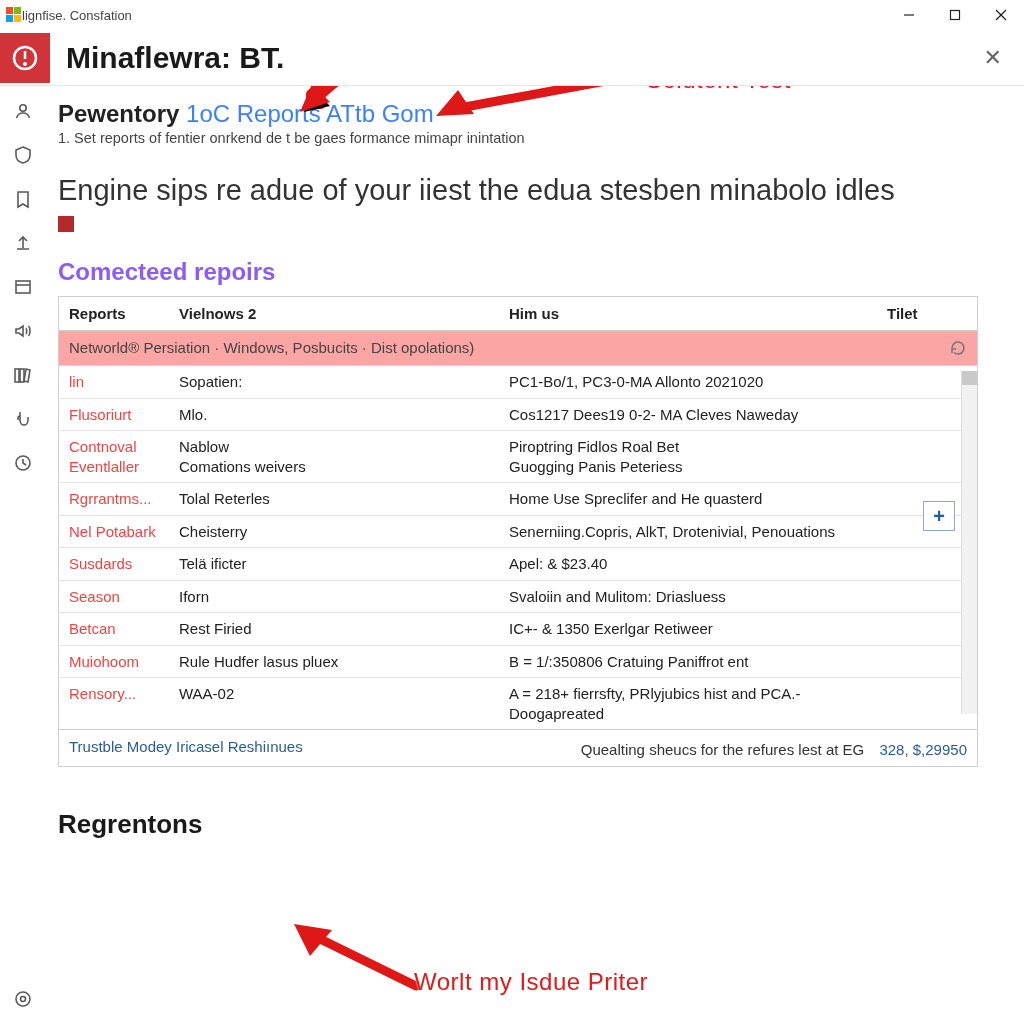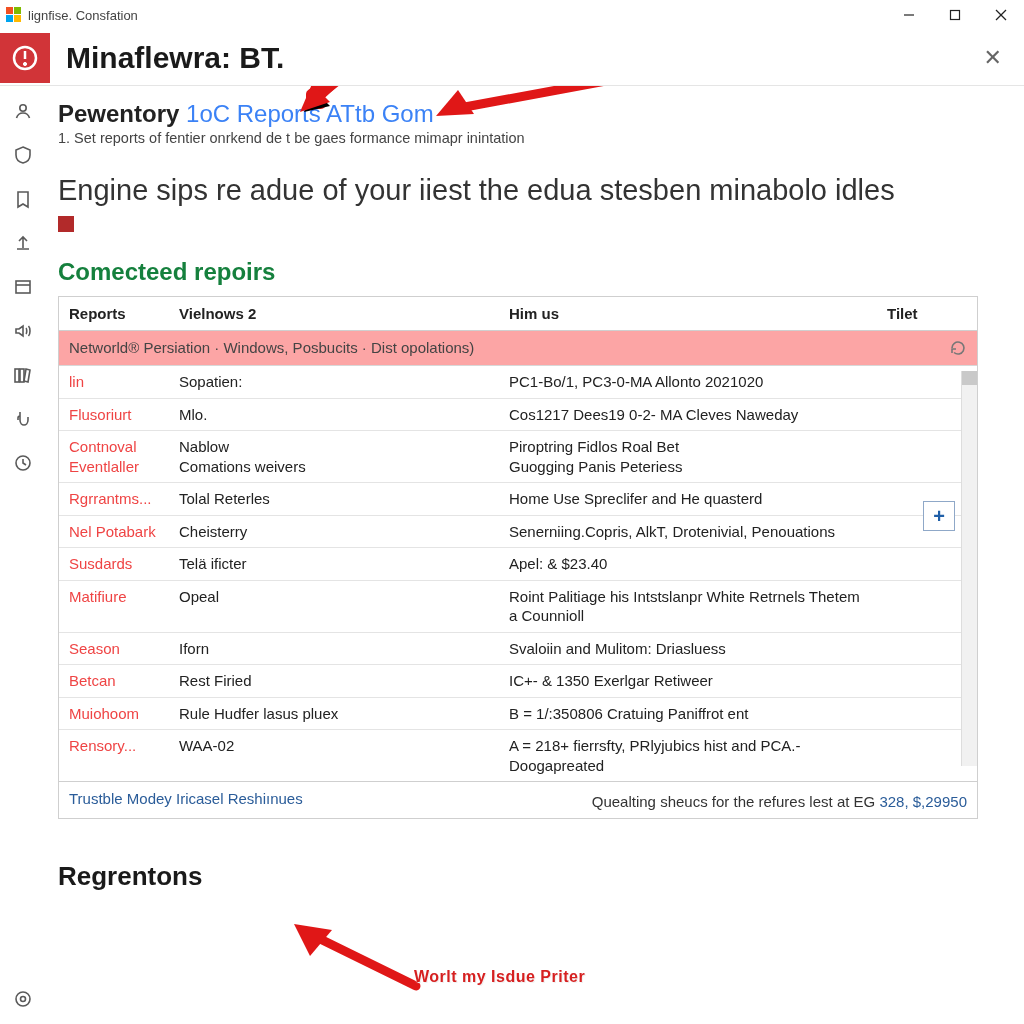--- a/index.html
+++ b/index.html
@@ -1,19 +1,19 @@
 <!DOCTYPE html>
 <html><head>
 <meta charset="utf-8">
 <style>
   * { box-sizing: border-box; margin: 0; padding: 0; }
   html, body { width: 1024px; height: 1024px; font-family: "Segoe UI", Arial, sans-serif; background: #fff; color: #222; overflow: hidden; }
   
   .titlebar { height: 30px; display: flex; align-items: center; justify-content: space-between; padding: 0 0 0 6px; }
-  .titlebar-left { display: flex; align-items: center; gap: 6px; }
+  .titlebar-left { display: flex; align-items: center; }
   .ms-logo { width: 16px; height: 16px; display: grid; grid-template-columns: 7px 7px; grid-template-rows: 7px 7px; gap: 1px; }
   .ms-logo span:nth-child(1){background:#f25022;} .ms-logo span:nth-child(2){background:#7fba00;}
   .ms-logo span:nth-child(3){background:#00a4ef;} .ms-logo span:nth-child(4){background:#ffb900;}
   .titlebar-title { font-size: 13px; color: #444; }
   .win-controls { display: flex; }
   .win-btn { width: 46px; height: 30px; display: flex; align-items: center; justify-content: center; }
   .win-btn svg { stroke: #222; }
   
   .banner { display: flex; align-items: center; height: 56px; border-bottom: 1px solid #e5e5e5; padding: 0 14px 0 0; }
   .banner-icon { width: 50px; height: 50px; background: #d13438; display: flex; align-items: center; justify-content: center; margin-right: 16px; }
@@ -31,46 +31,46 @@
   .crumbs .strong { font-weight: 700; color: #222; }
   .crumbs .link { color: #3b82f6; }
   .crumbs-sub { font-size: 14.5px; color: #444; margin-top: 2px; }
   
   .engine { font-size: 29px; color: #333; line-height: 1.25; margin-top: 26px; font-weight: 400; }
   .engine-note { display: flex; align-items: flex-start; gap: 8px; margin-top: 6px; }
   .engine-note .flag { width: 16px; height: 16px; background: #b22a2a; position: relative; top: 2px; flex-shrink:0; }
   .engine-note .flag::after { content:""; position:absolute; inset:3px; border:2px solid #fff; border-top:none; border-right:none; transform:rotate(-45deg) translate(1px,0); width:6px; height:3px; display:none; }
   .engine-note span { font-size: 15px; color: #555; }
   
-  .sect { font-size: 24px; font-weight: 700; margin-top: 28px; color: #15803d; }
+  .sect { font-size: 24px; font-weight: 700; margin-top: 28px; color: #8b5cf6; }
   
   .tablewrap { border: 1px solid #cfcfcf; margin-top: 10px; width: 920px; position: relative; }
   table { width: 100%; border-collapse: collapse; font-size: 15px; }
   thead th { text-align: left; font-weight: 700; padding: 8px 10px; background: #fff; border-bottom: 1px solid #cfcfcf; }
   .col-reports { width: 110px; }
   .col-viel { width: 330px; }
   .col-him { }
   .col-tilet { width: 100px; }
   .filterbar td { background: #fca5a5; padding: 8px 10px; color: #444; border-bottom: 1px solid #d8d8d8; }
   .filterbar .refresh { float: right; width: 18px; height: 18px; }
   tbody tr { border-top: 1px solid #e4e4e4; }
   tbody td { padding: 6px 10px; vertical-align: top; line-height: 1.3; }
   tbody td.c0 { color: #ef4444; }
   tbody td.c3 { }
   .scrolltrack { position: absolute; right: 0; top: 74px; bottom: 52px; width: 16px; background: #f1f1f1; border-left: 1px solid #ddd; }
   .scrolltrack .thumbtop { position:absolute; top:0; width:100%; height:14px; background:#c9c9c9; }
   .plusbtn { position: absolute; right: 22px; top: 204px; width: 32px; height: 30px; border: 1px solid #8fa8c8; background: #fff; display:flex; align-items:center; justify-content:center; color:#1f5fa8; font-size:20px; font-weight:700; }
   .tfoot { border-top: 1px solid #cfcfcf; padding: 6px 10px 8px; display:flex; justify-content:space-between; font-size:15px; }
   .tfoot .left a { display:block; color:#2a5c99; text-decoration:none; line-height:1.45; }
   .tfoot .right { align-self:flex-end; color:#333; }
-  .tfoot .right .numlink { color:#2a5c99; }
+  .tfoot .right .numlink { color:#2a5c99;margin-left:11px; }
   .sect2 { font-size: 26px; font-weight: 700; margin-top: 42px; color: #1a1a1a; }
   
   .anno { position: absolute; pointer-events: none; }
-  .anno-label { font-weight: 700; color: #d62020; font-size: 16px; text-shadow: 0 0 2px #fff, 1px 1px 0 #eee; letter-spacing:0.5px; }
+  .anno-label { font-weight: 400; color: #d62020; font-size: 24px; text-shadow: 0 0 2px #fff, 1px 1px 0 #eee; letter-spacing:0.5px; }
 </style>
 </head>
 <body>
 
 <div class="titlebar">
   <div class="titlebar-left">
     <div class="ms-logo">
         <span></span>
         <span></span>
         <span></span>
@@ -244,26 +244,20 @@
               <td class="c2">Senerniing.Copris, AlkT, Drotenivial, Penouations</td>
               <td class="c3"></td>
             </tr>
             <tr>
               <td class="c0">Susdards</td>
               <td class="c1">Telä ificter</td>
               <td class="c2">Apel: &amp; $23.40</td>
               <td class="c3"></td>
             </tr>
             <tr>
-              <td class="c0">Matifiure</td>
-              <td class="c1">Opeal</td>
-              <td class="c2">Roint Palitiage his Intstslanpr White Retrnels Thetem a Counnioll</td>
-              <td class="c3"></td>
-            </tr>
-            <tr>
               <td class="c0">Season</td>
               <td class="c1">Iforn</td>
               <td class="c2">Svaloiin and Mulitom: Driasluess</td>
               <td class="c3"></td>
             </tr>
             <tr>
               <td class="c0">Betcan</td>
               <td class="c1">Rest Firied</td>
               <td class="c2">IC+- &amp; 1350 Exerlgar Retiweer</td>
               <td class="c3"></td>

